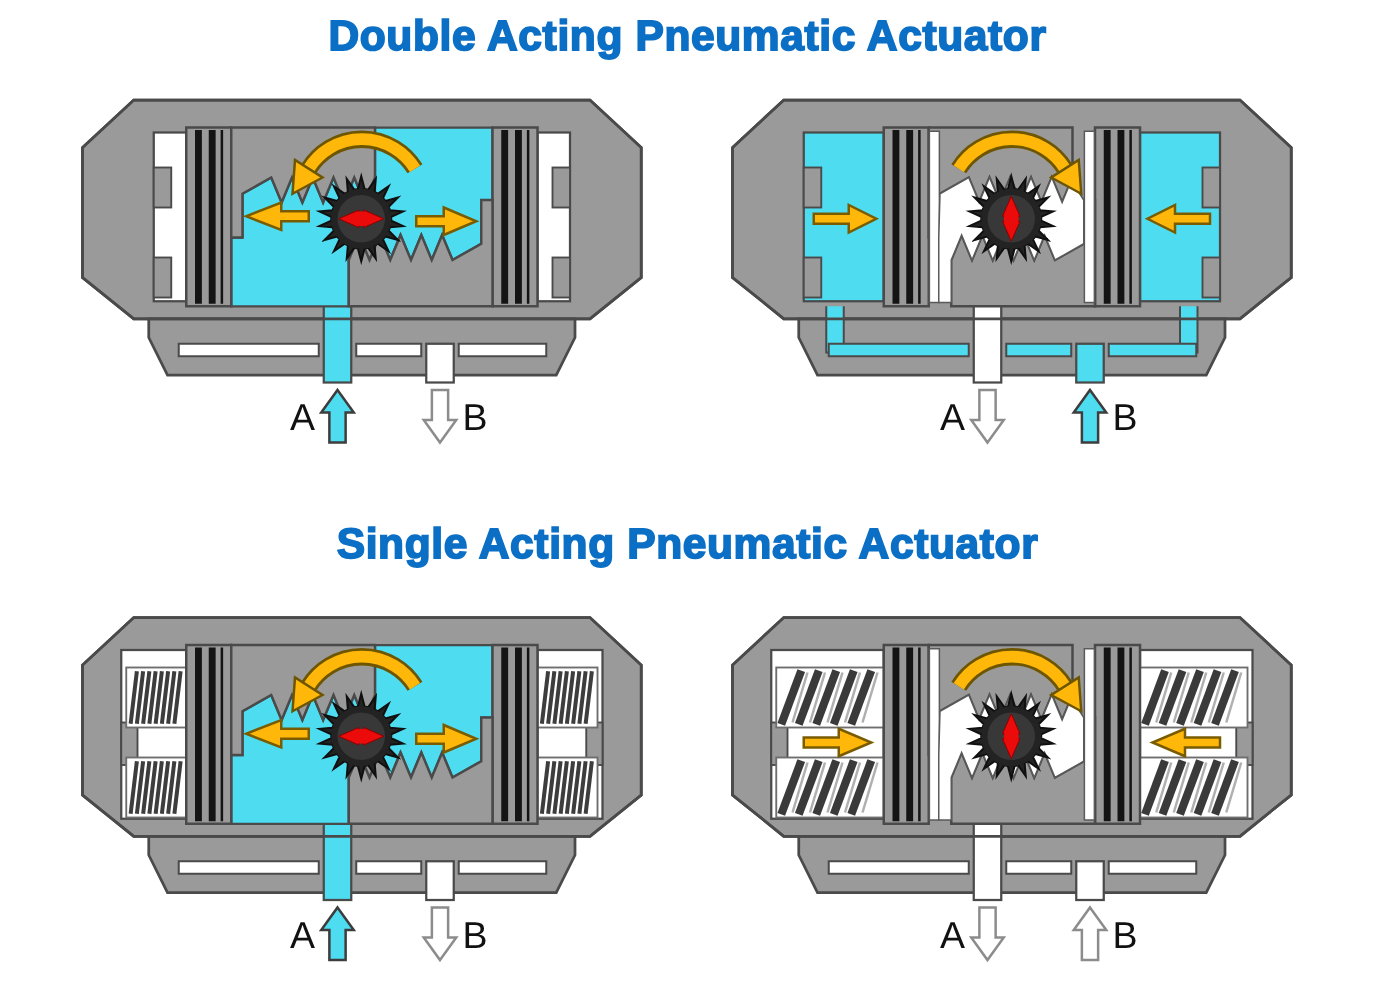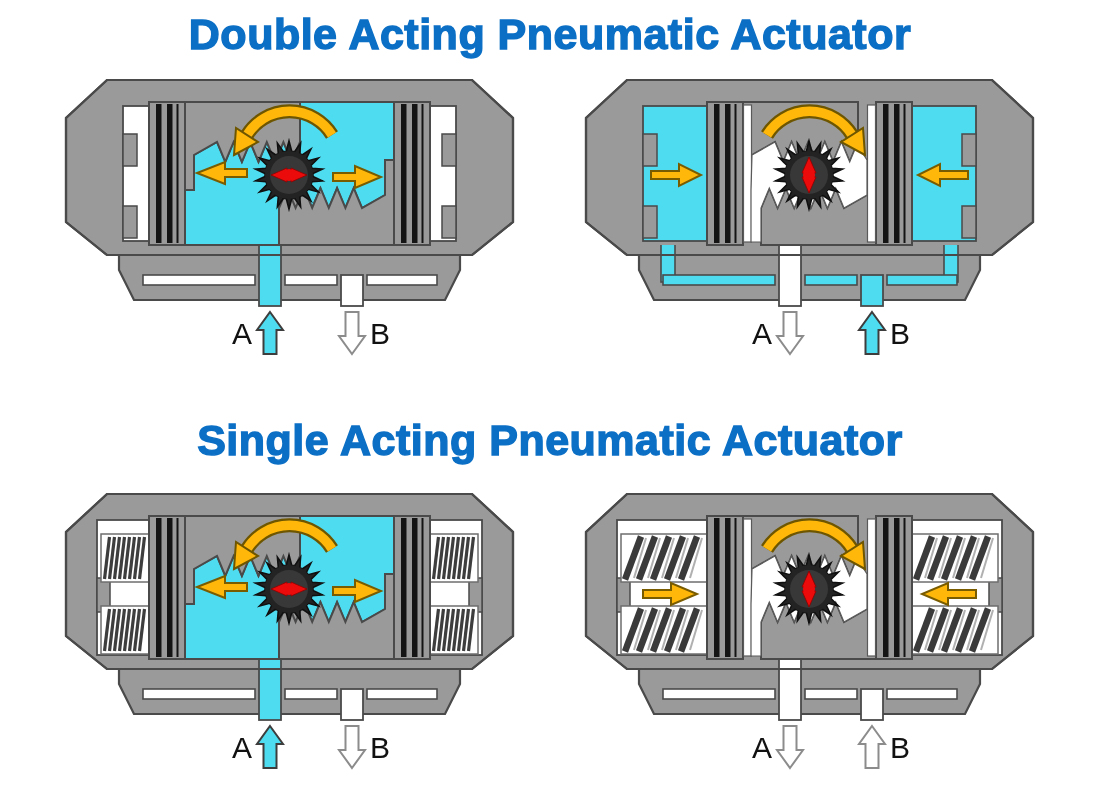--- a/index.html
+++ b/index.html
@@ -1,18 +1,18 @@
 <!DOCTYPE html>
 <html><head>
 <meta charset="utf-8">
 <style>
   html,body{margin:0;padding:0;background:#ffffff;}
   .page{position:relative;width:1100px;height:800px;background:#ffffff;overflow:hidden;
         font-family:"Liberation Sans", sans-serif;}
-  .title{position:absolute;left:0;right:0;text-align:center;font-size:43px;font-weight:bold;
+  .title{position:absolute;left:0;right:0;text-align:center;font-size:34px;font-weight:bold;
          letter-spacing:.5px;-webkit-text-stroke:1.4px currentColor;}
   .diagram{position:absolute;width:465px;height:290px;}
   svg{display:block;}
 </style>
 </head>
 <body>
 
 <div class="page">
   <div class="title" id="title-double" style="top: 10px; color: rgb(11, 111, 197);">Double Acting Pneumatic Actuator</div>
   <div class="diagram" id="diag-top-left" style="left:57px;top:72px">

